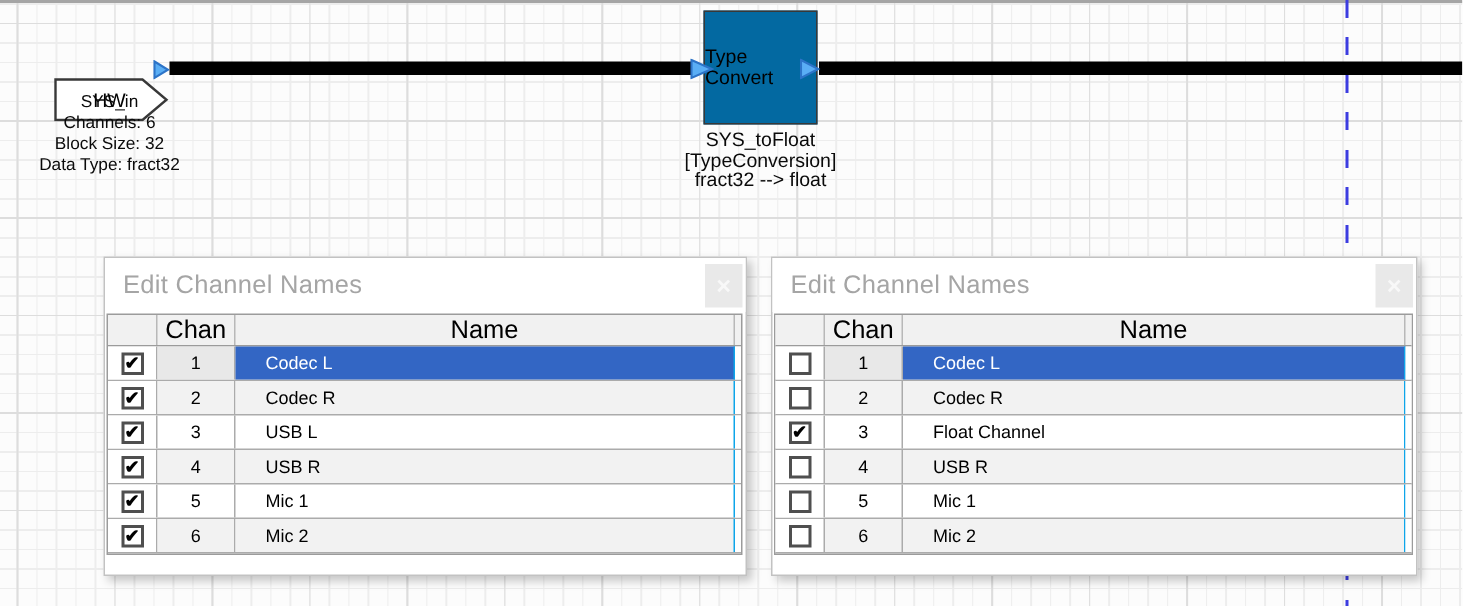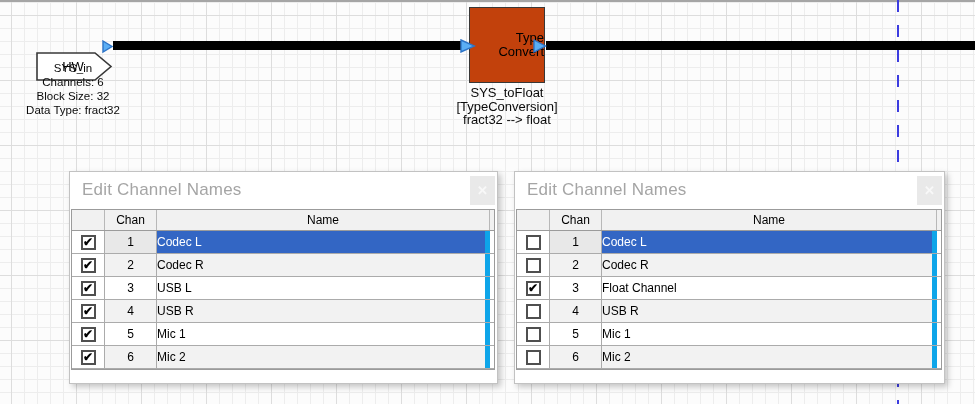--- a/index.html
+++ b/index.html
@@ -33,23 +33,23 @@
   #tc-out-pin { left:533px; top:39px; }
 
   #hw-block { position:absolute; left:36px; top:32px; width:78px; height:29px; z-index:3;margin-top:20px; }
   #hw-block svg { position:absolute; left:0; top:0; }
   .hw-title {
     position:absolute; left:8px; top:7px; width:58px; text-align:center;
     font-size:13px; color:#000;
   }
   #tc-block {
     position:absolute; left:469px; top:7px; width:76px; height:76px; box-sizing:border-box;
-    border:1.6px solid #383838; background:#c2410c; z-index:3;
-    display:flex; flex-direction:column; align-items:flex-end; justify-content:center;
-    font-size:13px; line-height:14.5px; text-align:center;padding-left:12px;
+    border:1.6px solid #383838; background:#0369a1; z-index:3;
+    display:flex; flex-direction:column; align-items:flex-start; justify-content:center;
+    font-size:13px; line-height:14.5px; text-align:center;
   }
   .annotations { position:absolute; text-align:center; z-index:3; color:#0a0a0a; }
   #hw-annotations { left:0; top:61px; width:146px; font-size:11.5px; line-height:14px; }
   #tc-annotations { left:433px; top:86px; width:148px; font-size:13px; line-height:13.5px; }
 
   .dialog {
     position:absolute; top:171px; height:213px; box-sizing:border-box;
     background:#fff; border:1px solid #c2c2c2;
     box-shadow:3px 3px 6px rgba(0,0,0,0.22); z-index:5;
   }
@@ -63,40 +63,40 @@
     position:absolute; top:4px; right:2px; width:25px; height:29px;
     background:#e9e9e9; color:#f8f8f8; font-size:13px; line-height:29px;
     text-align:center; font-weight:bold; cursor:default;
   }
   .cn-table {
     position:absolute; left:1px; top:37px; right:2px;
     border:1px solid #9b9b9b; background:#fff;
   }
   .thead {
     display:flex; height:20px; background:#f1f1f1;
-    border-bottom:1px solid #9b9b9b; font-size:12px;
+    border-bottom:1px solid #9b9b9b; font-size:17px;
   }
   .th-check { width:33px; height:100%; border-right:1px solid #b8b8b8; box-sizing:border-box; }
   .th-chan  { width:52px; height:100%; border-right:1px solid #b8b8b8; box-sizing:border-box;
               text-align:center; line-height:20px; }
   .th-name  { flex:1; height:100%; border-right:1px solid #b8b8b8; box-sizing:border-box;
               text-align:center; line-height:20px; }
   .th-fill  { width:4px; }
   .trow { display:flex; height:23px; border-bottom:1px solid #ababab; box-sizing:border-box; font-size:12px; }
   .td-check { width:33px; border-right:1px solid #ababab; box-sizing:border-box; background:#fff;
               display:flex; align-items:center; justify-content:center; }
   .checkbox {
     width:11px; height:11px; border:2px solid #4f4f4f; background:#fff;
     font-size:12px; line-height:11px; text-align:center; font-weight:bold; color:#000;
     overflow:visible; display:block;
   }
   .td-chan { width:52px; border-right:1px solid #ababab; box-sizing:border-box;
              text-align:center; line-height:22px; }
-  .td-name { flex:1; border-right:5px solid #0ea5e9; box-sizing:border-box;
-             line-height:22px; padding-left:0; overflow:hidden; white-space:nowrap; }
+  .td-name { flex:1; border-right:1px solid #0ea5e9; box-sizing:border-box;
+             line-height:22px; padding-left:20px; overflow:hidden; white-space:nowrap; }
   .td-fill { width:4px; background:#fff; }
   .trow.alt .td-chan, .trow.alt .td-name { background:#f2f2f2; }
   .trow.current .td-chan { background:#e8e8e8; }
   .td-name.selected { background:#3366c4; color:#fff; }
 </style>
 </head>
 <body>
 
 <div id="canvas">
   <div class="grid"></div>

